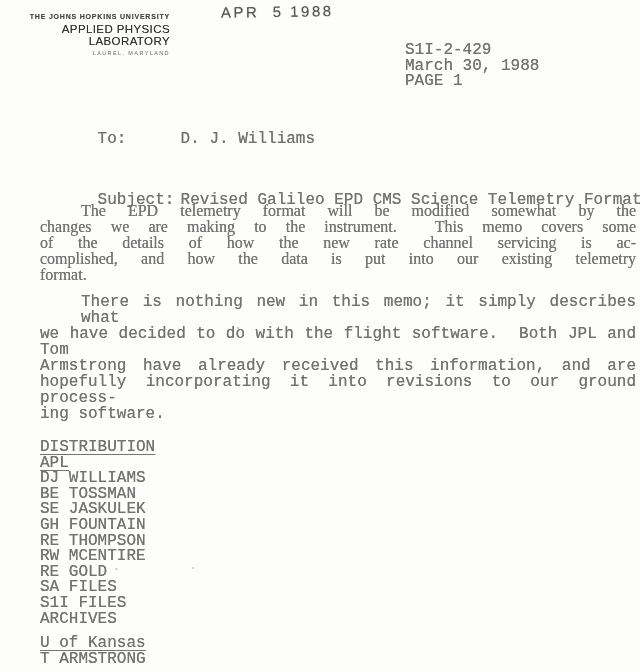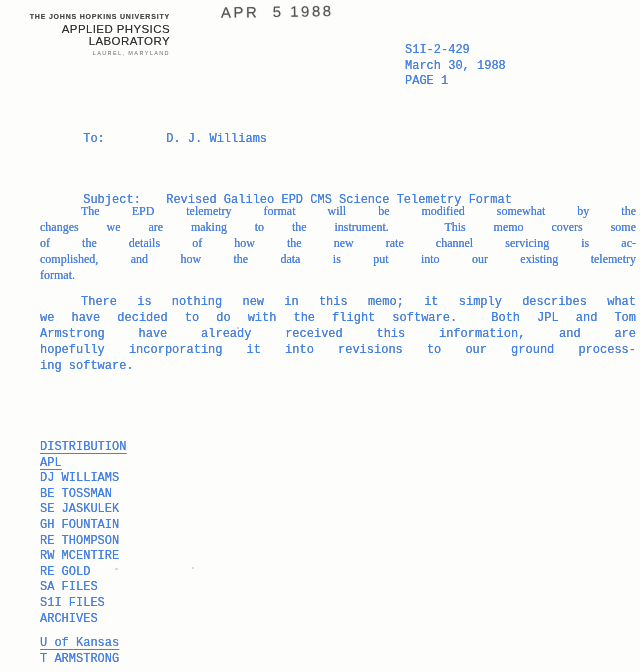--- a/index.html
+++ b/index.html
@@ -10,22 +10,22 @@
     color: #1e1e1e;
     overflow: hidden;
   }
   .page {
     position: relative;
     width: 640px; height: 672px;
     background: #fdfdfc;
   }
   .typed {
     font-family: "Liberation Mono", "DejaVu Sans Mono", monospace;
-    font-size: 12px;
-    color: #3b82f6;
+    font-size: 16px;
+    color: #737373;
     text-shadow: 0 0 0.5px rgba(25,25,25,0.55);
   }
 
   
   .letterhead {
     position: absolute; left: 6px; top: 13px; width: 164px;
     text-align: right;
     font-family: "Liberation Sans", sans-serif;
   }
   .lh-line1 { font-size: 7px; line-height: 8px; letter-spacing: 0.8px; color: #474747; font-weight: bold; text-shadow: 0 0 0.4px rgba(60,60,60,0.5); }

